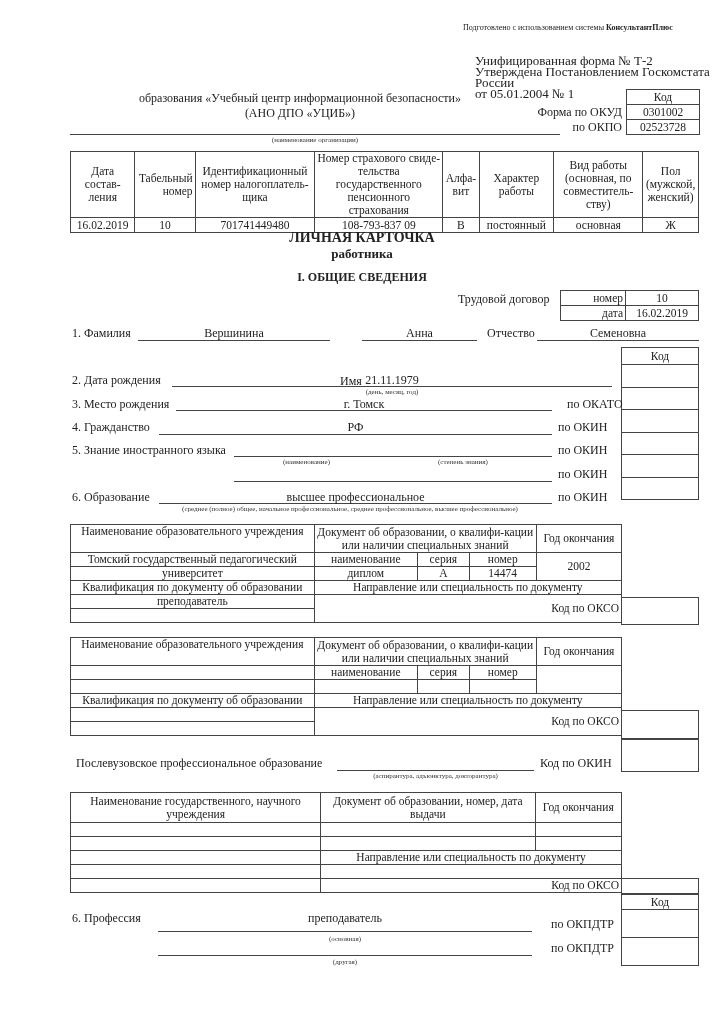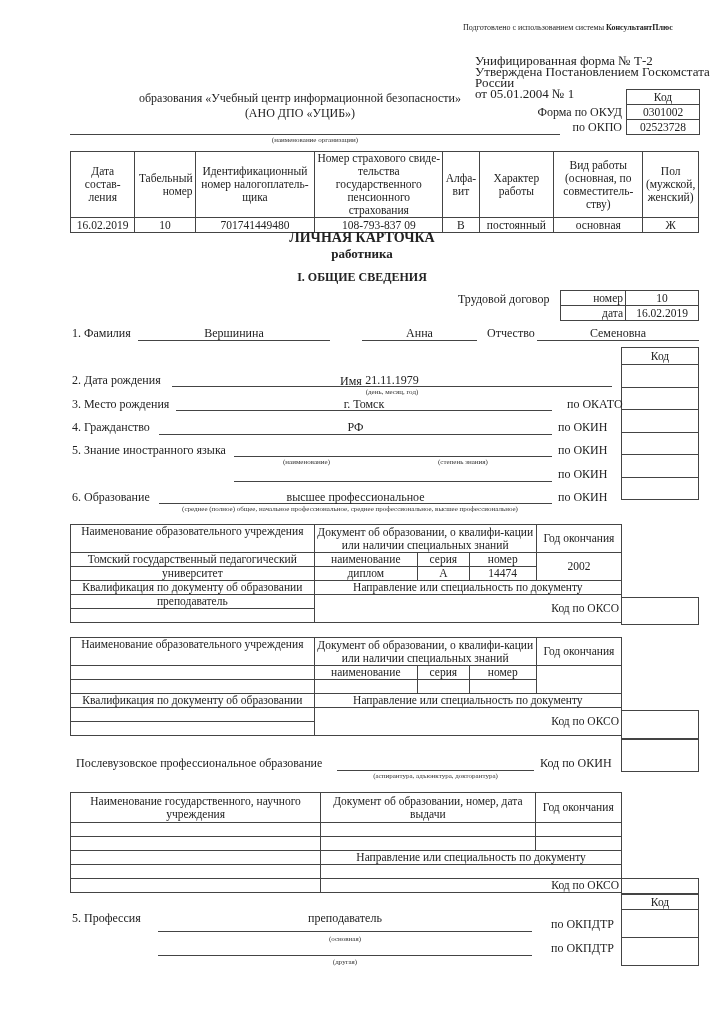--- a/index.html
+++ b/index.html
@@ -270,20 +270,20 @@
         <td>Код</td>
       </tr>
   <tr style="height:28px;">
         <td></td>
       </tr>
   <tr style="height:28px;">
         <td></td>
       </tr>
 </tbody>
   </table>
-<div class="abs" style="left:72px;top:911px;">5. Профессия</div>
+<div class="abs" style="left:72px;top:911px;">6. Профессия</div>
 <div class="fv" style="left:158px;top:911px;width:374px;">преподаватель</div>
 <div class="line" style="left:158px;top:931px;width:374px;"></div>
 <div class="abs" style="left:551px;top:917px;">по ОКПДТР</div>
 <div class="abs tiny ctr" style="left:158px;top:935px;width:374px;">(основная)</div>
 <div class="line" style="left:158px;top:955px;width:374px;"></div>
 <div class="abs" style="left:551px;top:941px;">по ОКПДТР</div>
 <div class="abs tiny ctr" style="left:158px;top:958px;width:374px;">(другая)</div>
 
 </body></html>

